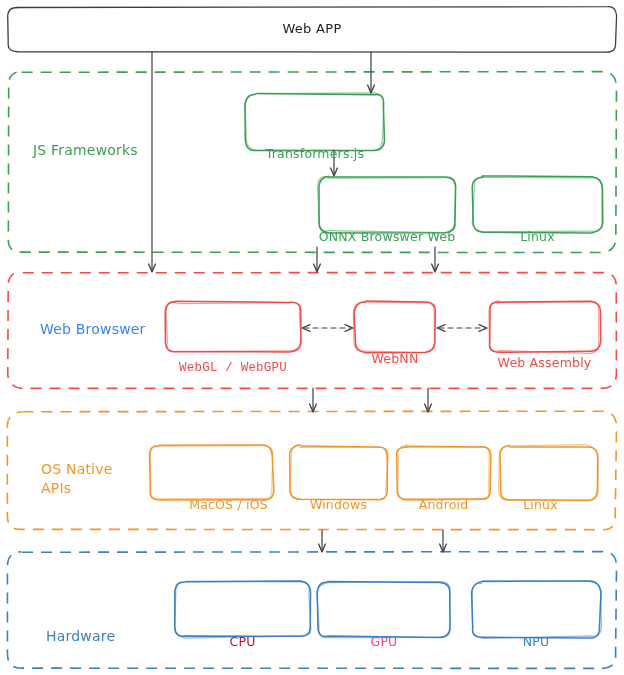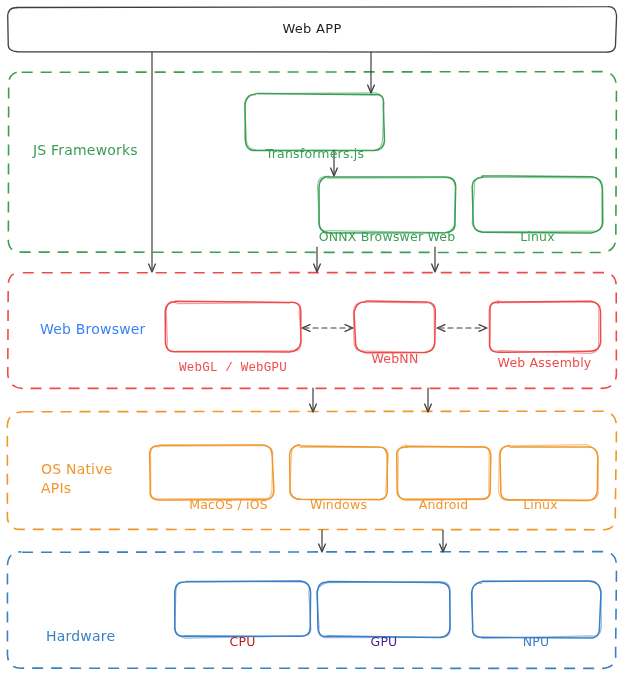--- a/index.html
+++ b/index.html
@@ -188,16 +188,16 @@
       <div class="node-label" style="left: 355px; top: 302px; width: 80px; height: 50px; color: rgb(239, 75, 75);">WebNN</div>
       <div class="node-label" style="left: 489px; top: 306px; width: 111px; height: 50px; color: rgb(239, 75, 75);">Web Assembly</div>
       <div class="section-label" style="left: 41px; top: 460px; color: rgb(240, 150, 43);">OS Native
 APIs</div>
       <div class="node-label" style="left: 150px; top: 446px; width: 123px; height: 54px; color: rgb(240, 150, 43); padding-left: 17px;">MacOS / iOS</div>
       <div class="node-label" style="left: 290px; top: 446px; width: 97px; height: 54px; color: rgb(240, 150, 43);">Windows</div>
       <div class="node-label" style="left: 397px; top: 446px; width: 93px; height: 54px; color: rgb(240, 150, 43);">Android</div>
       <div class="node-label" style="left: 492px; top: 446px; width: 97px; height: 54px; color: rgb(240, 150, 43); text-align: right;">Linux</div>
       <div class="section-label" style="left: 46px; top: 627px; color: rgb(59, 127, 196);">Hardware</div>
       <div class="node-label" style="left: 175px; top: 582px; width: 135px; height: 55px; color: #b91c1c;">CPU</div>
-      <div class="node-label" style="left: 318px; top: 582px; width: 132px; height: 55px; color: #4c1d95;">GPU</div>
+      <div class="node-label" style="left: 318px; top: 582px; width: 132px; height: 55px; color: #ec4899;">GPU</div>
       <div class="node-label" style="left: 472px; top: 582px; width: 128px; height: 55px; color: rgb(59, 127, 196);">NPU</div>
     </div>
 </div>
 
 </body></html>

